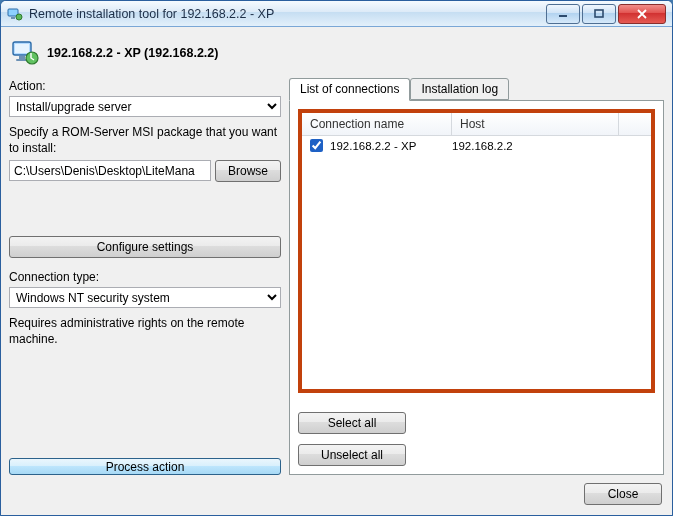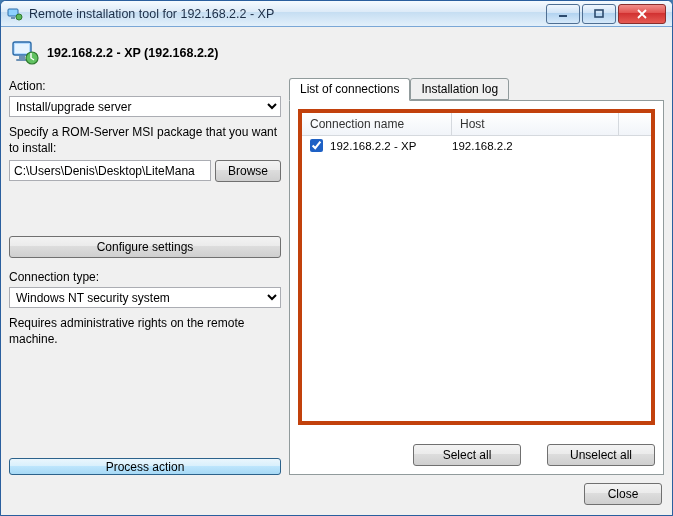--- a/index.html
+++ b/index.html
@@ -205,23 +205,24 @@
   }
   .lv-cell { font-size: 11.5px; }
   .lv-cell.c1 { width: 146px; display: flex; align-items: center; gap: 4px; }
   .lv-cell.c2 { flex: 1; }
   .chk {
     width: 13px; height: 13px;
     accent-color: #1e61c5;
   }
   .panel-buttons {
     display: flex;
-    gap: 26px;
+    gap: 10px;
     justify-content: flex-end;
     margin-top: 19px;
+    flex-direction: column;
   }
   .panel-buttons .btn { width: 108px; }
 
   .footer {
     display: flex;
     justify-content: flex-end;
     padding: 8px 2px 2px 2px;
   }
   .footer .btn { width: 78px; }
 </style>

